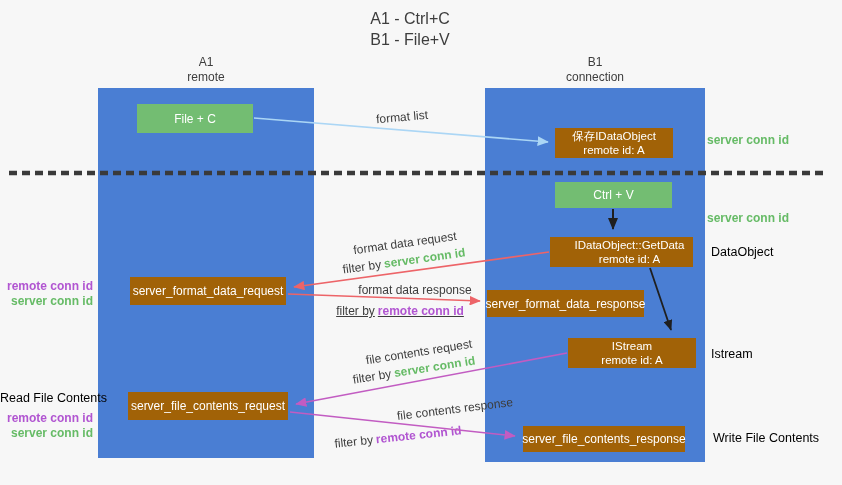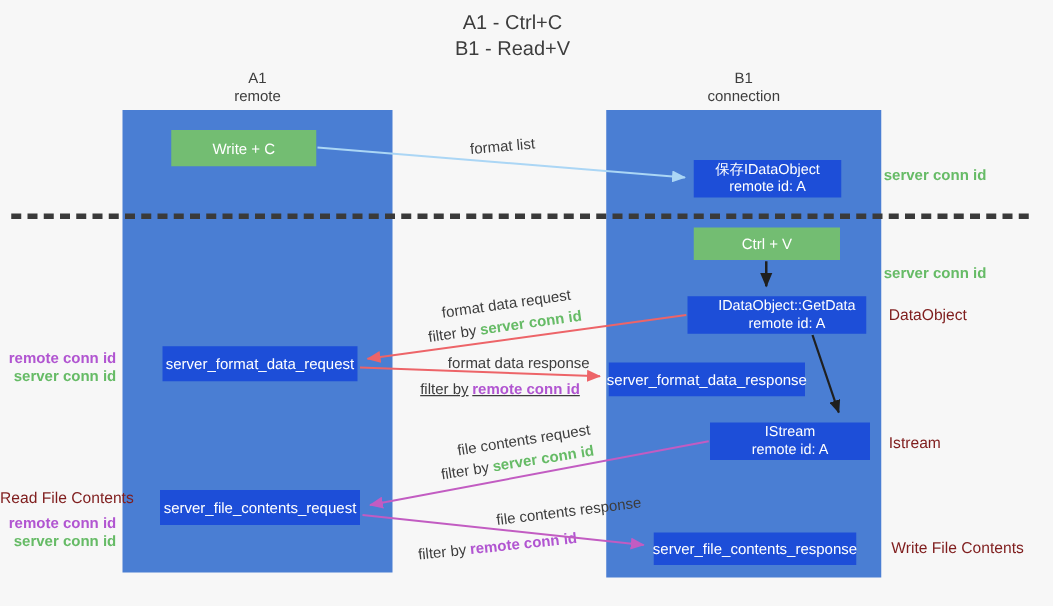--- a/index.html
+++ b/index.html
@@ -21,59 +21,59 @@
   .col-header.right{left:485px;width:220px;}
   .lane{
     position:absolute;top:88px;background:#4a7ed3;
   }
   .lane.left{left:98px;width:216px;height:370px;}
   .lane.right{left:485px;width:220px;height:374px;}
   .box{
     position:absolute;color:#fff;text-align:center;font-size:12px;
   }
   .box.green{background:#73bd72;}
-  .box.orange{background:#1d4ed8;}
+  .box.orange{background:#a16207;}
   .box.one{display:flex;align-items:center;justify-content:center;}
   .box.two{font-size:11.5px;line-height:14px;display:flex;flex-direction:column;justify-content:center;}
   .elabel{
     position:absolute;font-size:12px;color:#3d3d3d;text-align:center;white-space:nowrap;
   }
   .elabel .g{color:#66bb66;font-weight:bold;margin-left:3px;}
   .elabel .p{color:#b155d1;font-weight:bold;margin-left:3px;}
   .side-label{position:absolute;font-size:12px;white-space:nowrap;}
-  .side-label.gray{color:#7f1d1d;font-size:12.5px;}
+  .side-label.gray{color:#000000;font-size:12.5px;}
   .side-label.green{color:#66bb66;font-weight:bold;}
   .side-label.purple{color:#b155d1;font-weight:bold;}
   .left-align{text-align:right;width:93px;left:0;}
   svg.overlay{position:absolute;left:0;top:0;pointer-events:none;}
 </style>
 </head>
 <body>
 
 <div class="canvas">
 
   <div class="title">
     <div>A1 - Ctrl+C</div>
-    <div>B1 - Read+V</div>
+    <div>B1 - File+V</div>
   </div>
 
   <div class="col-header left">
     <div>A1</div>
     <div>remote</div>
   </div>
   <div class="col-header right">
     <div>B1</div>
     <div>connection</div>
   </div>
 
   <div class="lane left"></div>
   <div class="lane right"></div>
 
   <div class="box green one" style="left:137px;top:104px;width:116px;height:29px;">
-    <span>Write + C</span>
+    <span>File + C</span>
   </div>
 
   <div class="box orange two" style="left:555px;top:128px;width:118px;height:30px;">
     <span>保存IDataObject</span>
     <span>remote id: A</span>
   </div>
 
   <div class="box green one" style="left:555px;top:182px;width:117px;height:26px;">
     <span>Ctrl + V</span>
   </div>

